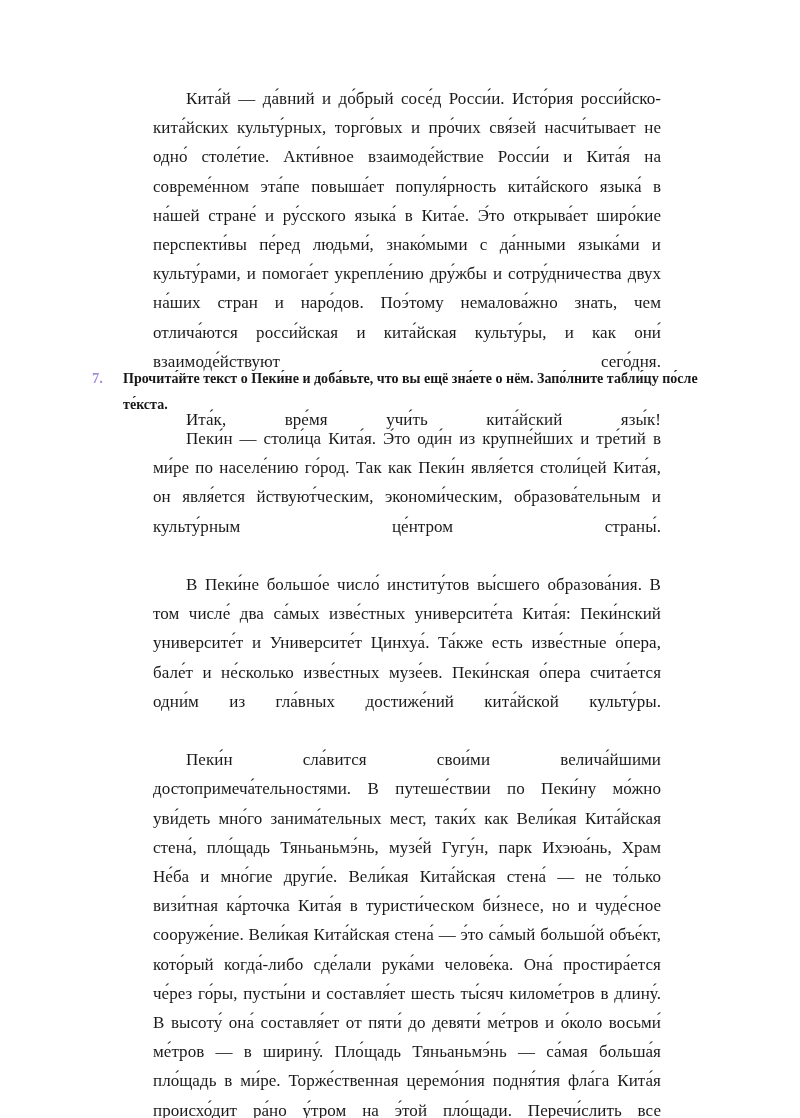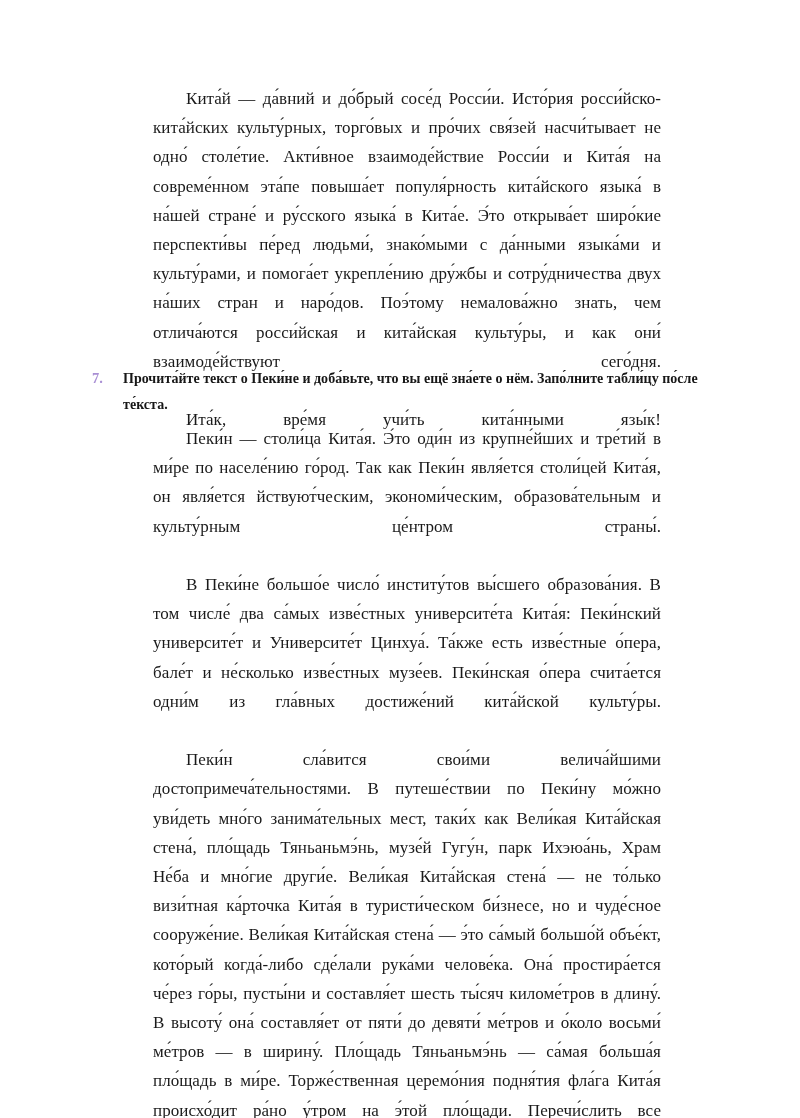--- a/index.html
+++ b/index.html
@@ -105,21 +105,21 @@
     letter-spacing: 0.1px;
   }
 </style>
 </head>
 <body>
 
 <div class="page">
 
   <div class="content">
     <p class="body-par">Кита́й — да́вний и до́брый сосе́д Росси́и. Исто́рия росси́йско-кита́йских культу́рных, торго́вых и про́чих свя́зей насчи́тывает не одно́ столе́тие. Акти́вное взаимоде́йствие Росси́и и Кита́я на совреме́нном эта́пе повыша́ет популя́рность кита́йского языка́ в на́шей стране́ и ру́сского языка́ в Кита́е. Э́то открыва́ет широ́кие перспекти́вы пе́ред людьми́, знако́мыми с да́нными языка́ми и культу́рами, и помога́ет укрепле́нию дру́жбы и сотру́дничества двух на́ших стран и наро́дов. Поэ́тому немалова́жно знать, чем отлича́ются росси́йская и кита́йская культу́ры, и как они́ взаимоде́йствуют сего́дня.</p>
-    <p class="body-par">Ита́к, вре́мя учи́ть кита́нными язы́к!</p>
+    <p class="body-par">Ита́к, вре́мя учи́ть кита́йский язы́к!</p>
   </div>
 
   <div class="exercise">
     <span class="exercise-num">7.</span>
     <span class="exercise-text">Прочита́йте текст о Пеки́не и доба́вьте, что вы ещё зна́ете о нём. Запо́лните табли́цу по́сле те́кста.</span>
   </div>
 
   <div class="content-2">
     <p class="body-par">Пеки́н — столи́ца Кита́я. Э́то оди́н из крупне́йших и тре́тий в ми́ре по населе́нию го́род. Так как Пеки́н явля́ется столи́цей Кита́я, он явля́ется йствуют́ческим, экономи́ческим, образова́тельным и культу́рным це́нтром страны́.</p>
     <p class="body-par">В Пеки́не большо́е число́ институ́тов вы́сшего образова́ния. В том числе́ два са́мых изве́стных университе́та Кита́я: Пеки́нский университе́т и Университе́т Цинхуа́. Та́кже есть изве́стные о́пера, бале́т и не́сколько изве́стных музе́ев. Пеки́нская о́пера счита́ется одни́м из гла́вных достиже́ний кита́йской культу́ры.</p>

